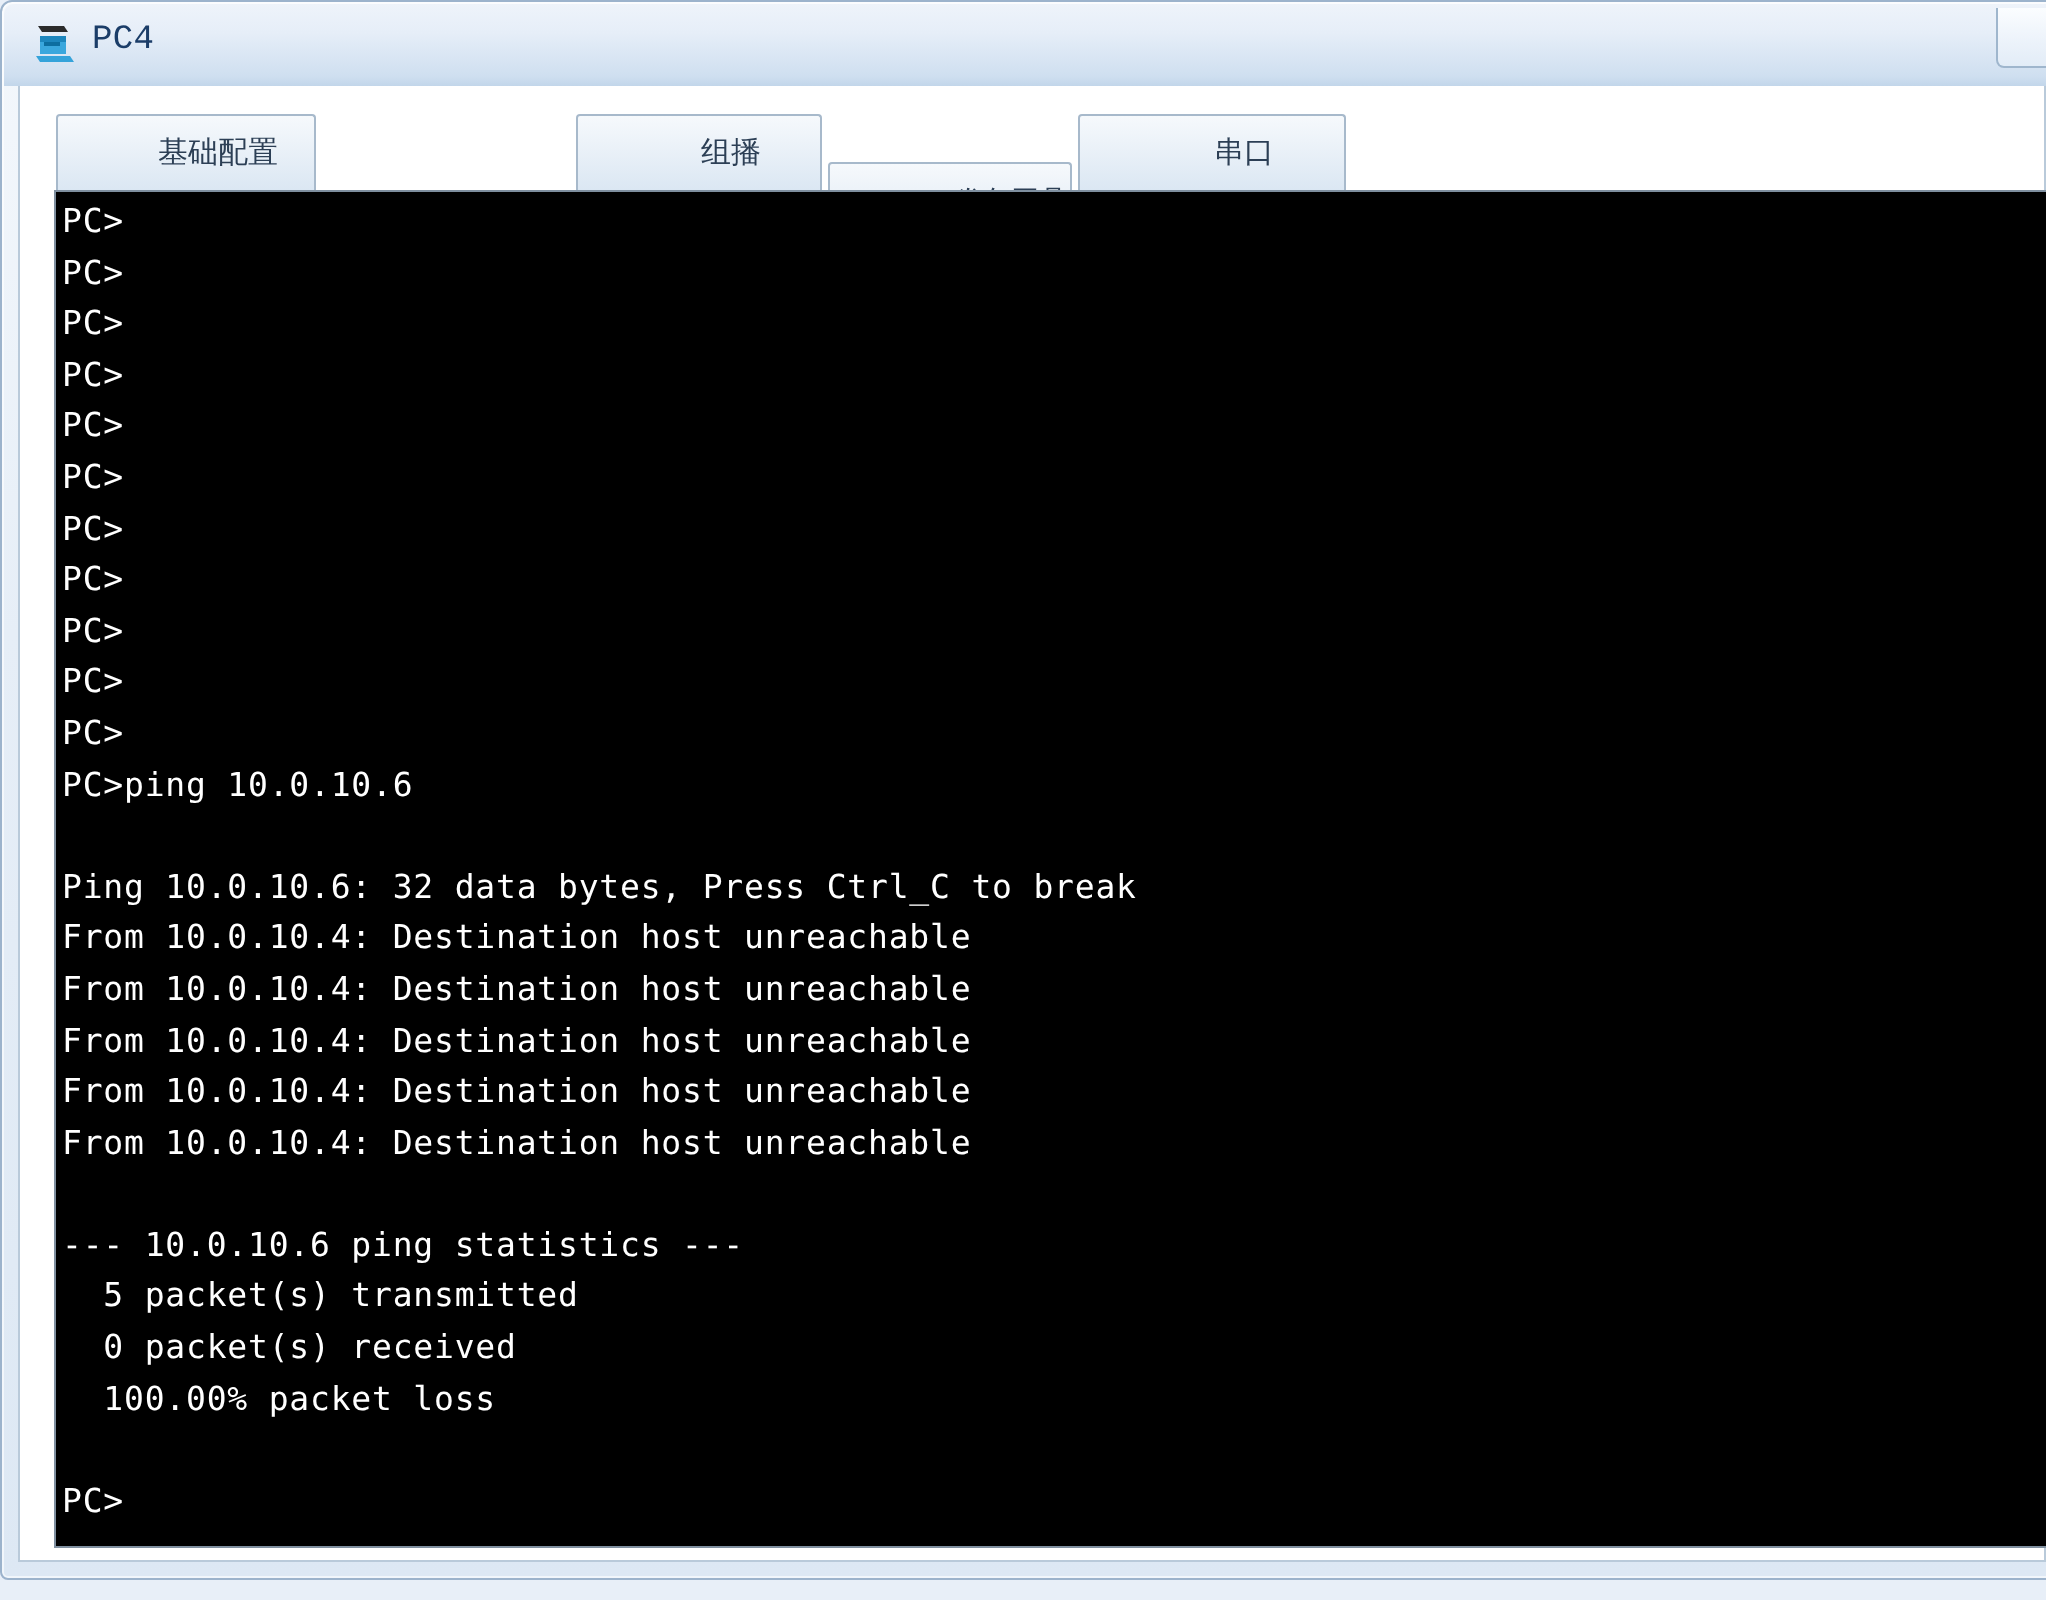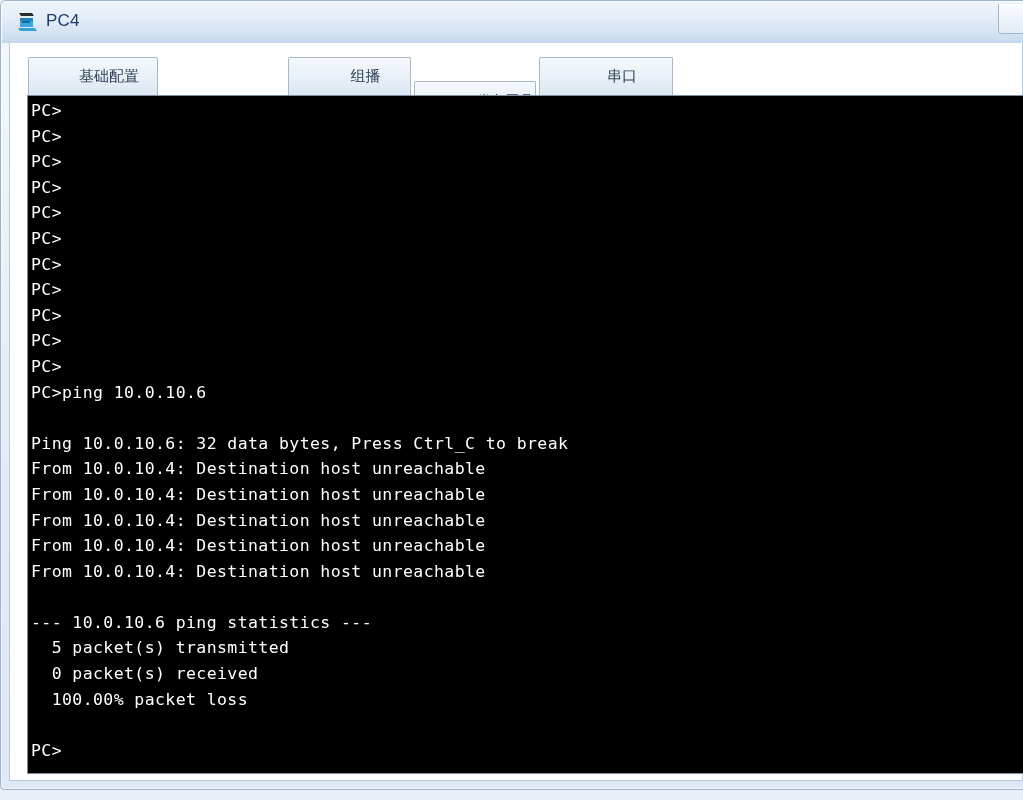--- a/index.html
+++ b/index.html
@@ -53,21 +53,21 @@
     width: 24px;
     height: 24px;
   }
 
   .title-text {
     position: absolute;
     left: 44px;
     top: 9px;
     font-size: 17px;
     color: #1b3d68;
-    font-family: Liberation Sans, sans-serif;
+    font-family: Liberation Mono, monospace;
     letter-spacing: 0.2px;
     white-space: nowrap;
   }
 
   .win-btn {
     position: absolute;
     top: 2px;
     width: 44px;
     height: 30px;
     background: linear-gradient(to bottom, #fbfdff 0%, #eef4fb 50%, #e2ecf7 100%);

